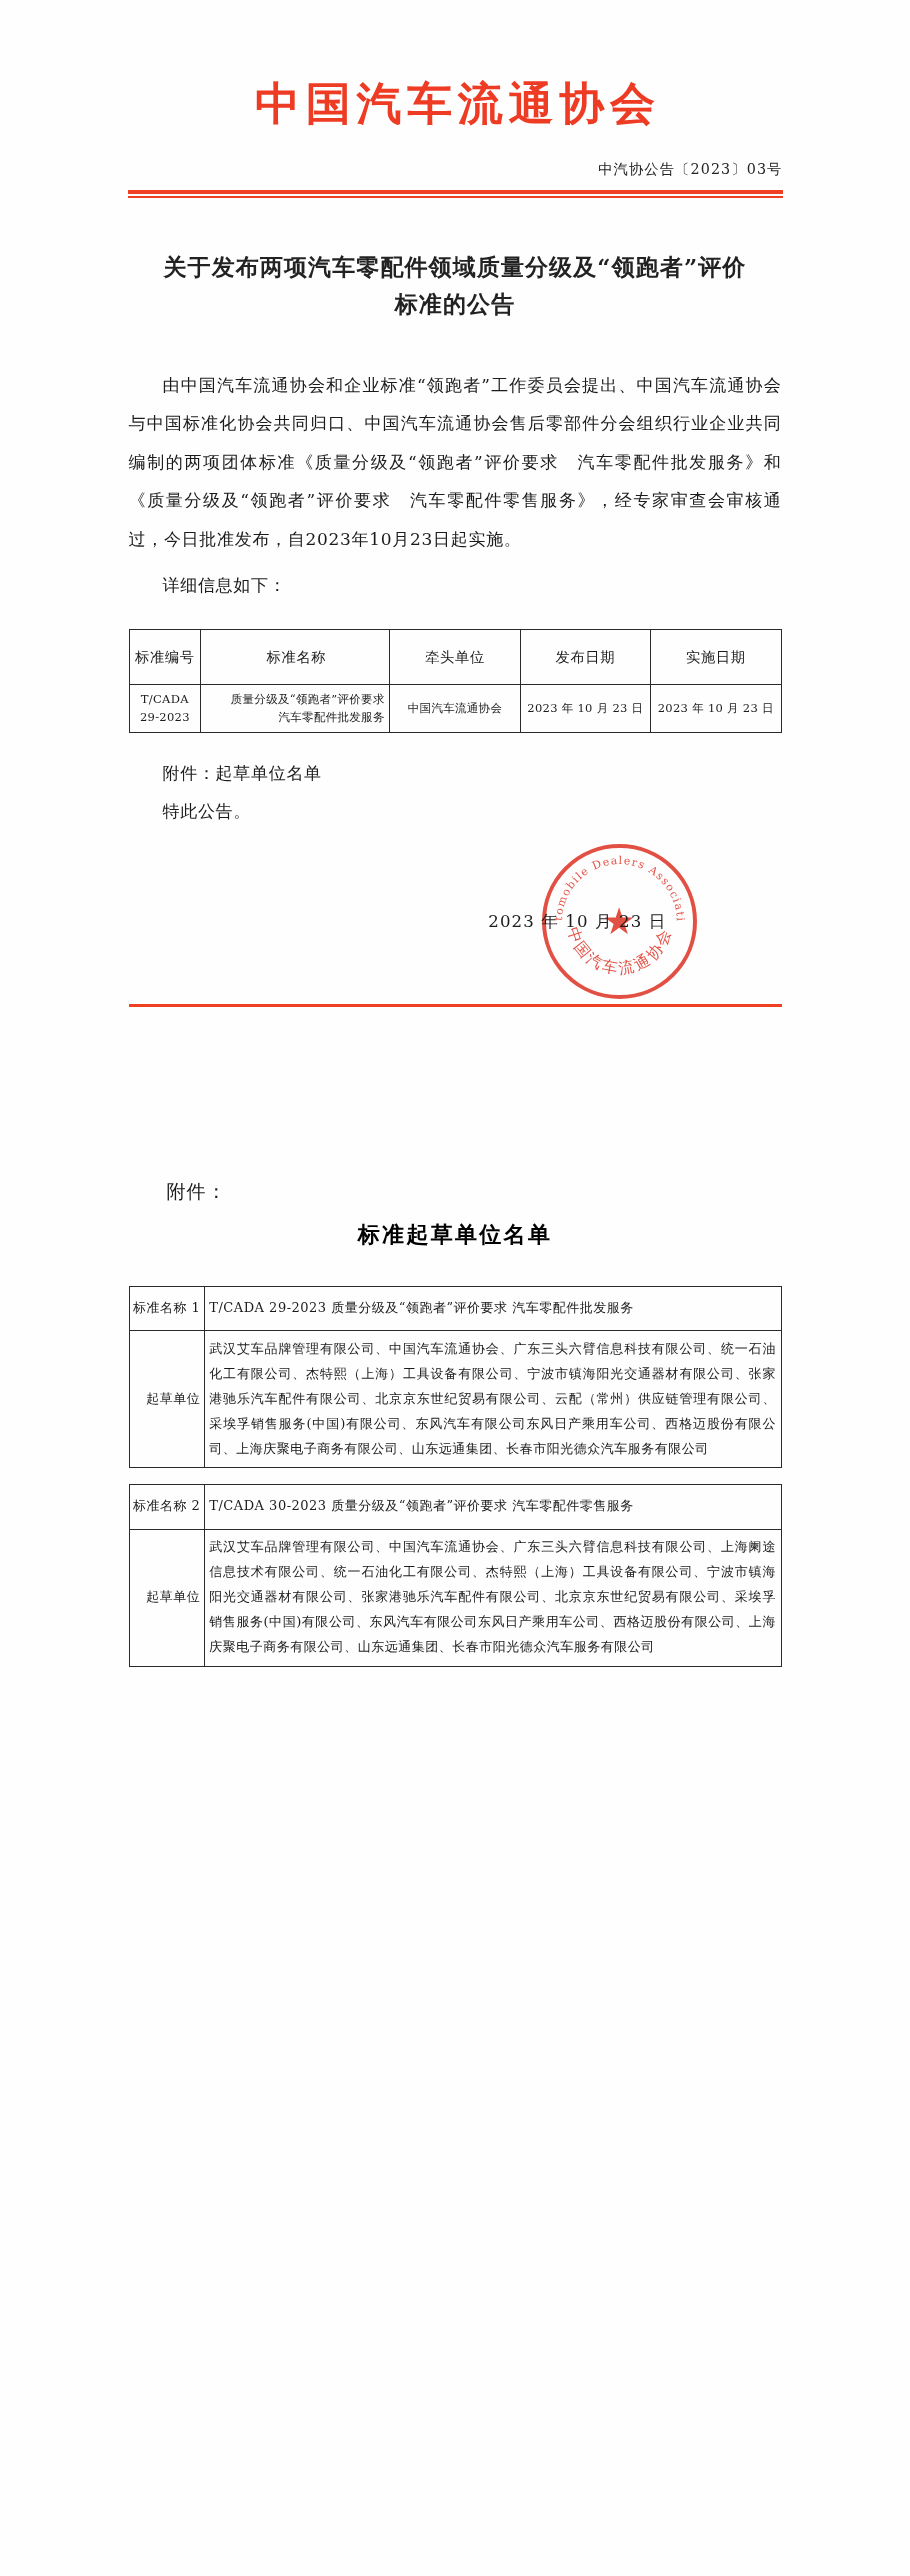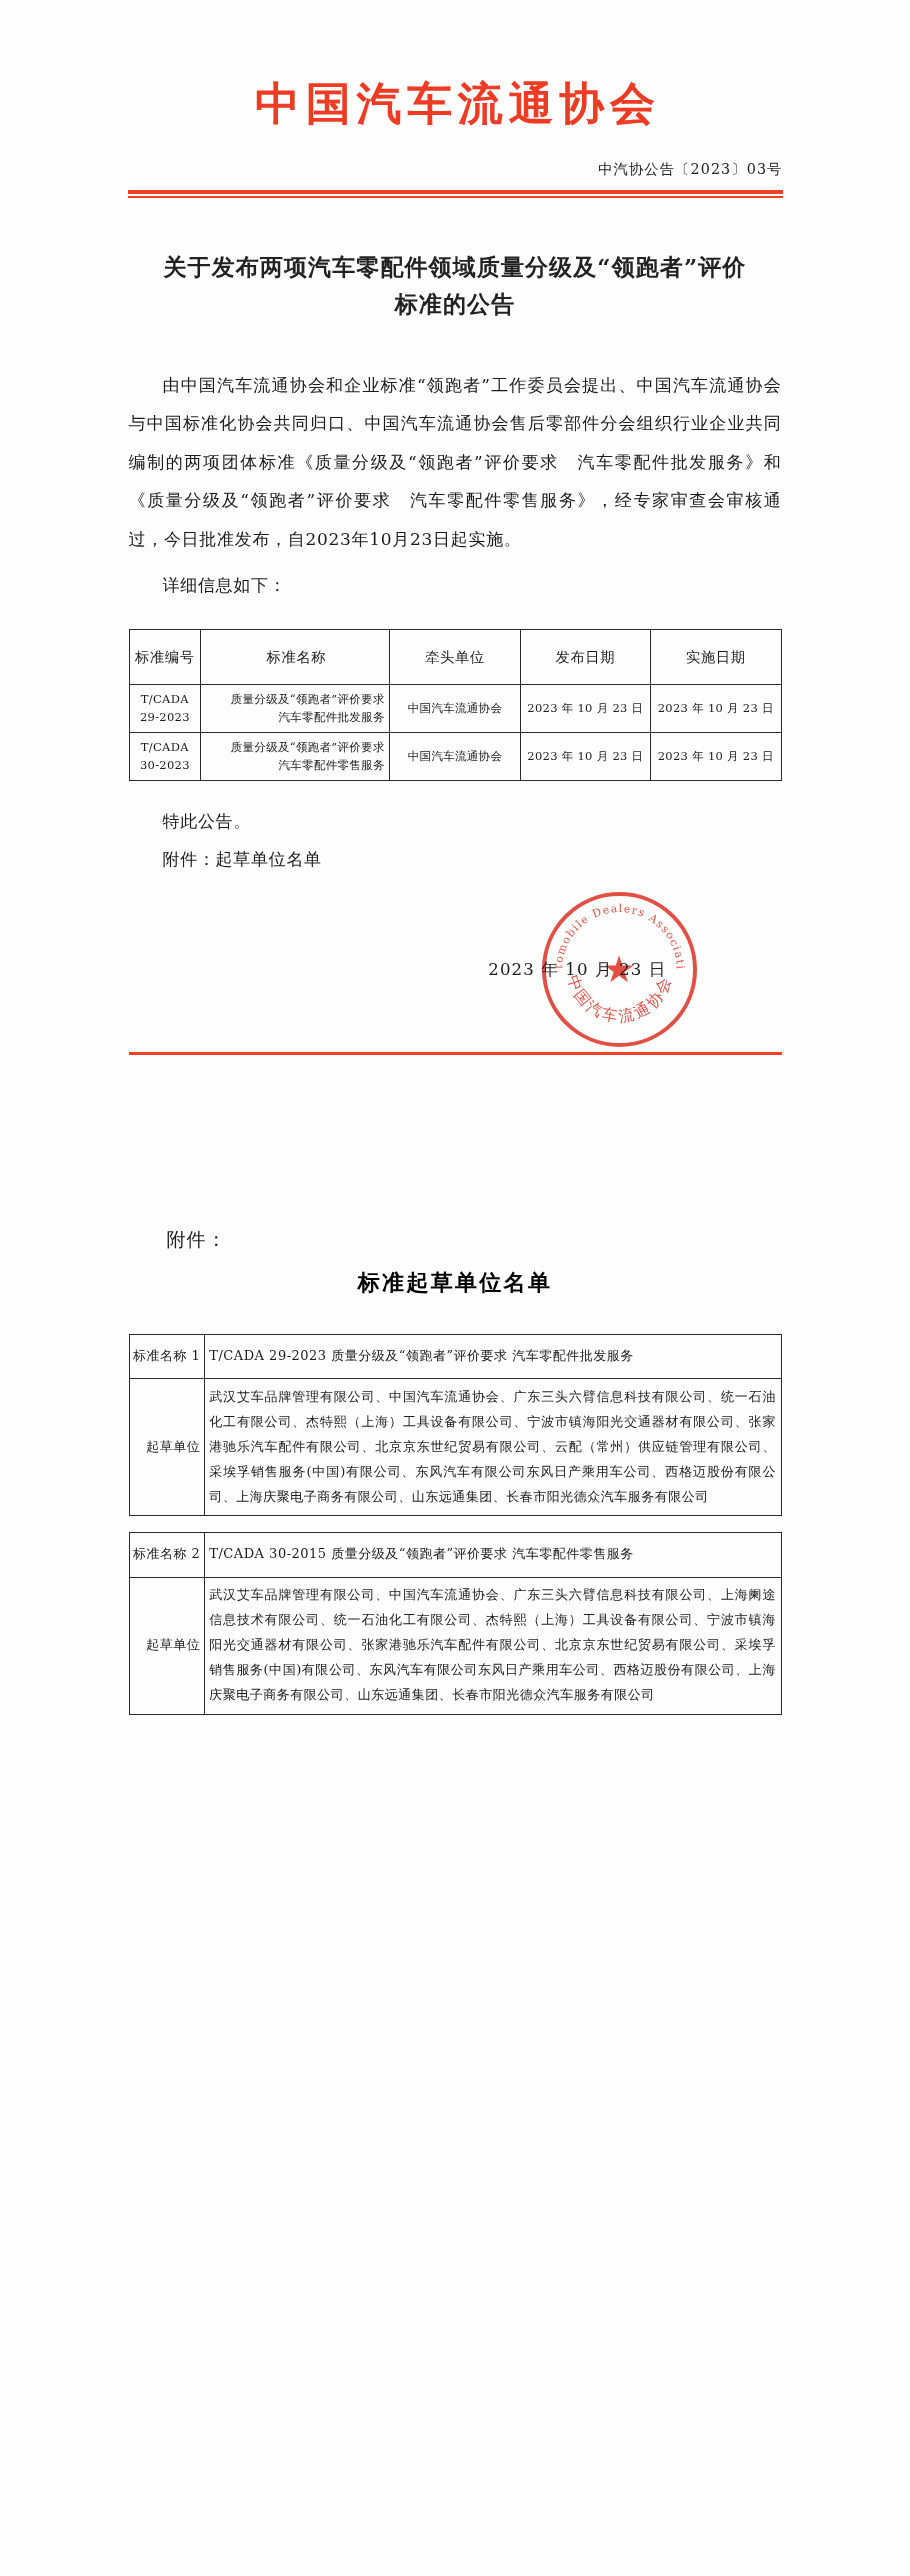--- a/index.html
+++ b/index.html
@@ -255,34 +255,27 @@
           </tr>
         </thead>
         <tbody>
           <tr>
             <td class="col-code">T/CADA 29-2023</td>
             <td class="col-name">质量分级及“领跑者”评价要求　汽车零配件批发服务</td>
             <td class="col-lead">中国汽车流通协会</td>
             <td class="col-pub">2023 年 10 月 23 日</td>
             <td class="col-impl">2023 年 10 月 23 日</td>
           </tr>
-          <tr>
-            <td class="col-code">T/CADA 30-2023</td>
-            <td class="col-name">质量分级及“领跑者”评价要求　汽车零配件零售服务</td>
-            <td class="col-lead">中国汽车流通协会</td>
-            <td class="col-pub">2023 年 10 月 23 日</td>
-            <td class="col-impl">2023 年 10 月 23 日</td>
-          </tr>
         </tbody>
       </table>
     </div>
 
     <div class="closing">
+      <p>附件：起草单位名单</p>
       <p>特此公告。</p>
-      <p>附件：起草单位名单</p>
     </div>
 
     <div class="sign-block">
       <div class="seal">
         <svg width="147" height="147" viewBox="0 0 256 256" aria-hidden="true">
           <defs>
             <path id="arcTop" d="M 28,128 A 100,100 0 0 1 228,128" fill="none"></path>
             <path id="arcBottom" d="M 38,128 A 90,90 0 0 0 218,128" fill="none"></path>
           </defs>
           <text font-family="DejaVu Serif, Liberation Serif, serif" font-size="19" fill="#dd2b1c" letter-spacing="2.2">
@@ -318,21 +311,21 @@
           </tr>
         </tbody>
       </table>
     </div>
 
     <div class="attach-table-wrap">
       <table class="doc-table attach-table">
         <tbody>
           <tr>
             <td class="lbl">标准名称 2</td>
-            <td class="val-title">T/CADA 30-2015 质量分级及“领跑者”评价要求  汽车零配件零售服务</td>
+            <td class="val-title">T/CADA 30-2023 质量分级及“领跑者”评价要求  汽车零配件零售服务</td>
           </tr>
           <tr>
             <td class="lbl">起草单位</td>
             <td class="val-units">武汉艾车品牌管理有限公司、中国汽车流通协会、广东三头六臂信息科技有限公司、上海阑途信息技术有限公司、统一石油化工有限公司、杰特熙（上海）工具设备有限公司、宁波市镇海阳光交通器材有限公司、张家港驰乐汽车配件有限公司、北京京东世纪贸易有限公司、采埃孚销售服务(中国)有限公司、东风汽车有限公司东风日产乘用车公司、西格迈股份有限公司、上海庆聚电子商务有限公司、山东远通集团、长春市阳光德众汽车服务有限公司</td>
           </tr>
         </tbody>
       </table>
     </div>
 
   </div>

